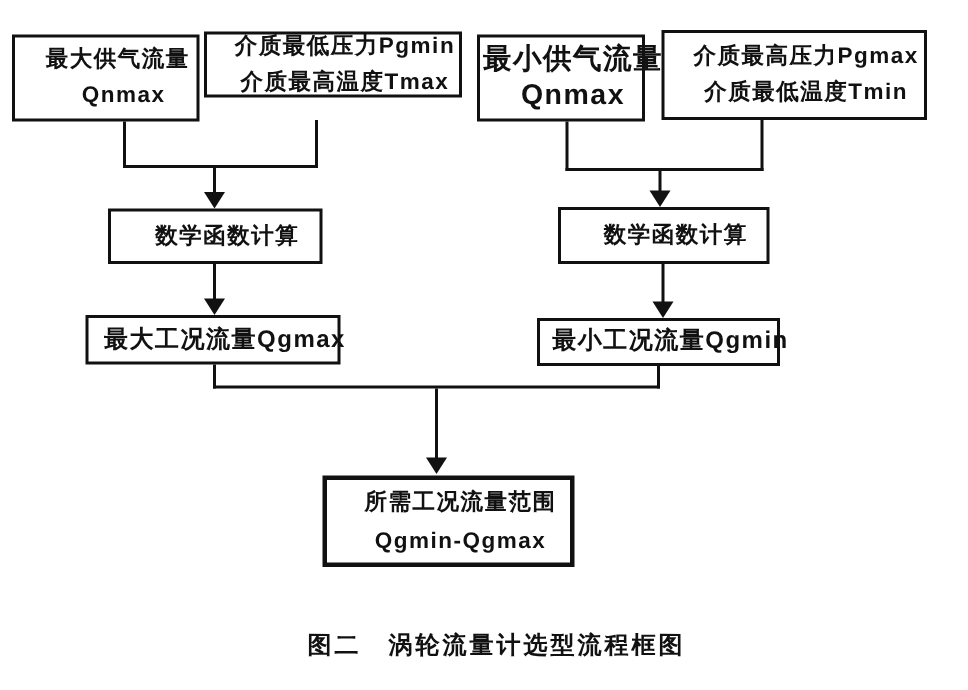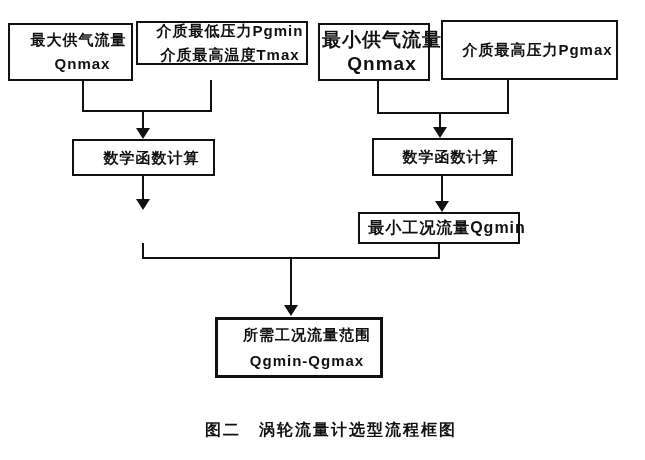--- a/index.html
+++ b/index.html
@@ -114,30 +114,34 @@
     <div class="bl">介质最高温度Tmax</div>
   </div>
 
   <div class="box b-qnmin">
     <div class="bl">最小供气流量</div>
     <div class="bl">Qnmax</div>
   </div>
 
   <div class="box b-pgmax">
     <div class="bl">介质最高压力Pgmax</div>
+    <div class="bl">介质最低温度Tmin</div>
   </div>
 
   <div class="box b-math-l">
     <div class="bl">数学函数计算</div>
   </div>
 
   <div class="box b-math-r">
     <div class="bl">数学函数计算</div>
   </div>
 
+  <div class="box b-qgmax">
+    <div class="bl">最大工况流量Qgmax</div>
+  </div>
 
   <div class="box b-qgmin">
     <div class="bl">最小工况流量Qgmin</div>
   </div>
 
   <div class="box b-result">
     <div class="bl">所需工况流量范围</div>
     <div class="bl">Qgmin-Qgmax</div>
   </div>
 

